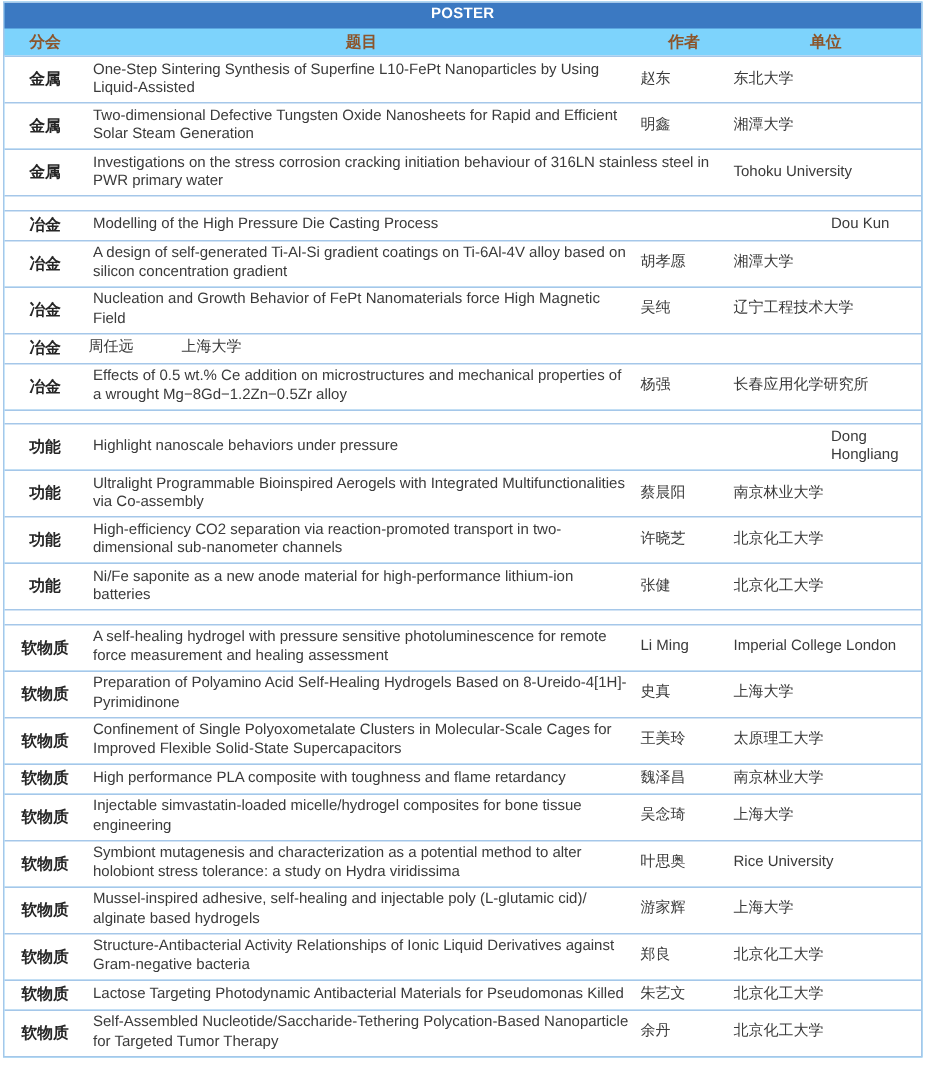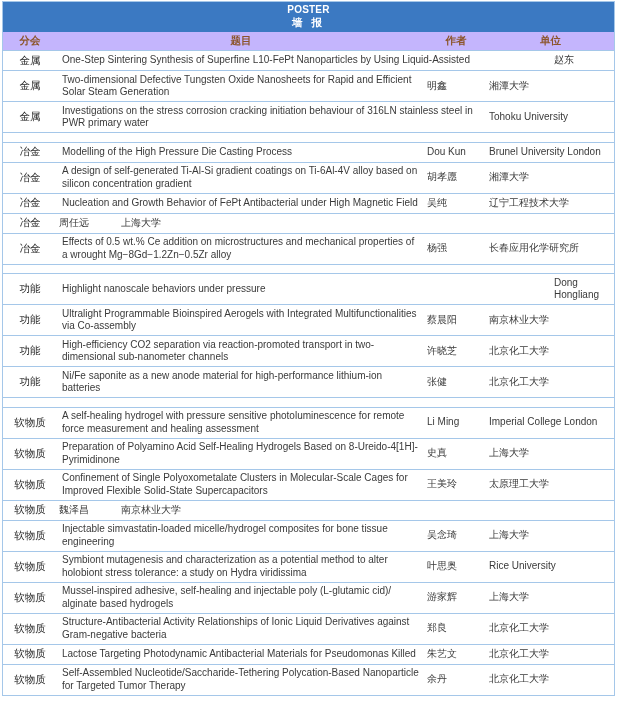--- a/index.html
+++ b/index.html
@@ -14,21 +14,21 @@
   html,body{margin:0;padding:0;}
   body{
     width:618px;height:720px;background:#ffffff;
     font-family:"Liberation Sans","DejaVu Sans",sans-serif;
     -webkit-font-smoothing:antialiased;
   }
   .sheet{
     margin:1px 2px 15px 2px;
     width:613px;
     border:1.5px solid var(--border);
-    background:#c4b5fd;
+    background:#7dd3fc;
   }
   .banner{
     background:var(--banner-bg);
     color:var(--banner-text);
     text-align:center;
     padding:2px 0 3px 0;
   }
   .banner-en{font-size:10px;font-weight:700;line-height:12px;letter-spacing:.2px;}
   .banner-zh{font-size:10.5px;font-weight:700;line-height:13px;letter-spacing:3px;}
   .header-row{
@@ -46,21 +46,21 @@
   .h-unit{flex:0 0 127px;}
   .row{
     display:flex;
     border-top:1.5px solid var(--border);
     min-height:17px;
     background:#fff;
   }
   .cell{display:flex;align-items:center;color:var(--body-text);}
   .c-cat{
     flex:0 0 54px;justify-content:center;text-align:left;
-    font-weight:400;font-size:10.5px;color:var(--category-text);
+    font-weight:700;font-size:10.5px;color:var(--category-text);
     padding:2.5px 1px;
   }
   .c-title{
     flex:1 1 auto;min-width:0;
     padding:2.5px 5px;
     font-size:10px;line-height:12.5px;
   }
   .c-author{
     flex:0 0 62px;
     padding:2.5px 2px;
@@ -76,61 +76,60 @@
     border-top:1.5px solid var(--border);
     background:#fff;
   }
 </style>
 </head>
 <body>
 
 <div class="sheet">
   <div class="banner">
     <div class="banner-en">POSTER</div>
-    <div class="banner-zh">墙 报</div>
   </div>
   <div class="header-row">
     <div class="hcell h-cat">分会</div>
     <div class="hcell h-title">题目</div>
     <div class="hcell h-author">作者</div>
     <div class="hcell h-unit">单位</div>
   </div>
   <div id="table-body">
       <div class="row">
     <div class="cell c-cat">金属</div>
     <div class="cell c-title">One-Step Sintering Synthesis of Superfine L10-FePt Nanoparticles by Using Liquid-Assisted</div>
     <div class="cell c-author">赵东</div>
+    <div class="cell c-unit">东北大学</div>
   </div>
       <div class="row">
     <div class="cell c-cat">金属</div>
     <div class="cell c-title">Two-dimensional Defective Tungsten Oxide Nanosheets for Rapid and Efficient Solar Steam Generation</div>
     <div class="cell c-author">明鑫</div>
     <div class="cell c-unit">湘潭大学</div>
   </div>
       <div class="row">
     <div class="cell c-cat">金属</div>
     <div class="cell c-title">Investigations on the stress corrosion cracking initiation behaviour of 316LN stainless steel in PWR primary water</div>
     <div class="cell c-unit">Tohoku University</div>
   </div>
       <div class="spacer-row"></div>
       <div class="row">
     <div class="cell c-cat">冶金</div>
     <div class="cell c-title">Modelling of the High Pressure Die Casting Process</div>
     <div class="cell c-author">Dou Kun</div>
-    <div class="cell c-unit">Brunel University London</div>
   </div>
       <div class="row">
     <div class="cell c-cat">冶金</div>
     <div class="cell c-title">A design of self-generated Ti-Al-Si gradient coatings on Ti-6Al-4V alloy based on silicon concentration gradient</div>
     <div class="cell c-author">胡孝愿</div>
     <div class="cell c-unit">湘潭大学</div>
   </div>
       <div class="row">
     <div class="cell c-cat">冶金</div>
-    <div class="cell c-title">Nucleation and Growth Behavior of FePt Antibacterial under High Magnetic Field</div>
+    <div class="cell c-title">Nucleation and Growth Behavior of FePt Nanomaterials force High Magnetic Field</div>
     <div class="cell c-author">吴纯</div>
     <div class="cell c-unit">辽宁工程技术大学</div>
   </div>
       <div class="row">
     <div class="cell c-cat">冶金</div>
     <div class="cell c-author">周任远</div>
     <div class="cell c-unit">上海大学</div>
   </div>
       <div class="row">
     <div class="cell c-cat">冶金</div>
@@ -176,20 +175,21 @@
     <div class="cell c-unit">上海大学</div>
   </div>
       <div class="row">
     <div class="cell c-cat">软物质</div>
     <div class="cell c-title">Confinement of Single Polyoxometalate Clusters in Molecular-Scale Cages for Improved Flexible Solid-State Supercapacitors</div>
     <div class="cell c-author">王美玲</div>
     <div class="cell c-unit">太原理工大学</div>
   </div>
       <div class="row">
     <div class="cell c-cat">软物质</div>
+    <div class="cell c-title">High performance PLA composite with toughness and flame retardancy</div>
     <div class="cell c-author">魏泽昌</div>
     <div class="cell c-unit">南京林业大学</div>
   </div>
       <div class="row">
     <div class="cell c-cat">软物质</div>
     <div class="cell c-title">Injectable simvastatin-loaded micelle/hydrogel composites for bone tissue engineering</div>
     <div class="cell c-author">吴念琦</div>
     <div class="cell c-unit">上海大学</div>
   </div>
       <div class="row">

